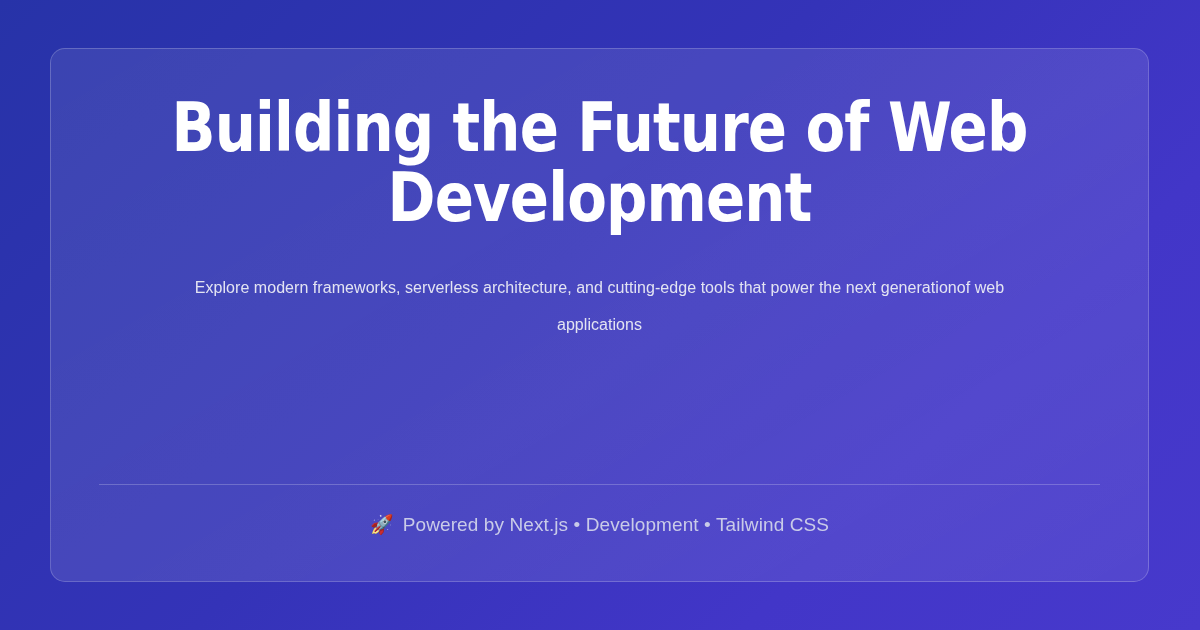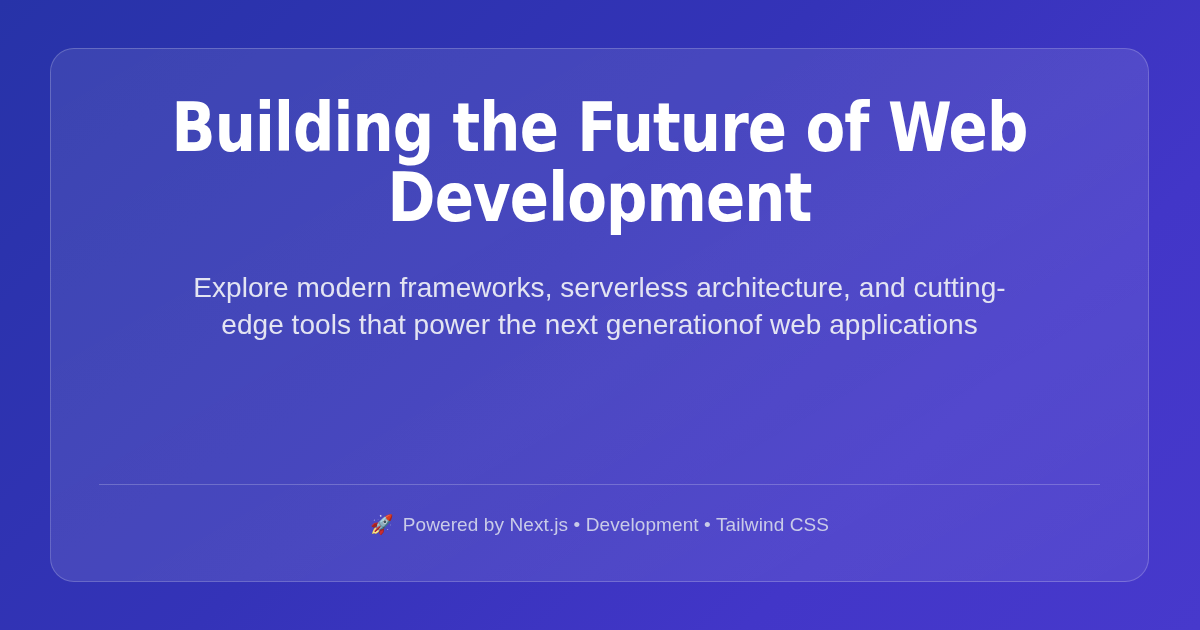--- a/index.html
+++ b/index.html
@@ -27,21 +27,21 @@
     align-items: stretch;
     justify-content: center;
     padding: 48px 51px 48px 50px;
   }
 
   
   .og-card {
     position: relative;
     flex: 1 1 auto;
     box-sizing: border-box;
-    border-radius: 24px;
+    border-radius: 15px;
     background: linear-gradient(150deg,
                   rgba(255, 255, 255, 0.085) 0%,
                   rgba(255, 255, 255, 0.105) 55%,
                   rgba(255, 255, 255, 0.075) 100%);
     border: 1px solid rgba(255, 255, 255, 0.20);
     padding: 44px 48px 0 48px;
     display: flex;
     flex-direction: column;
     align-items: center;
   }
@@ -62,21 +62,21 @@
     transform: scaleX(0.945);
     transform-origin: center top;
   }
 
   
   .og-subtitle {
     margin: 36px 0 0 0;
     width: 870px;
     text-align: center;
     color: #e3e4f2;
-    font-size: 28px;
+    font-size: 16px;
     line-height: 37px;
     font-weight: 400;
     letter-spacing: 0.05px;
   }
 
   
   .og-spacer {
     flex: 1 1 auto;
     min-height: 0;
   }

